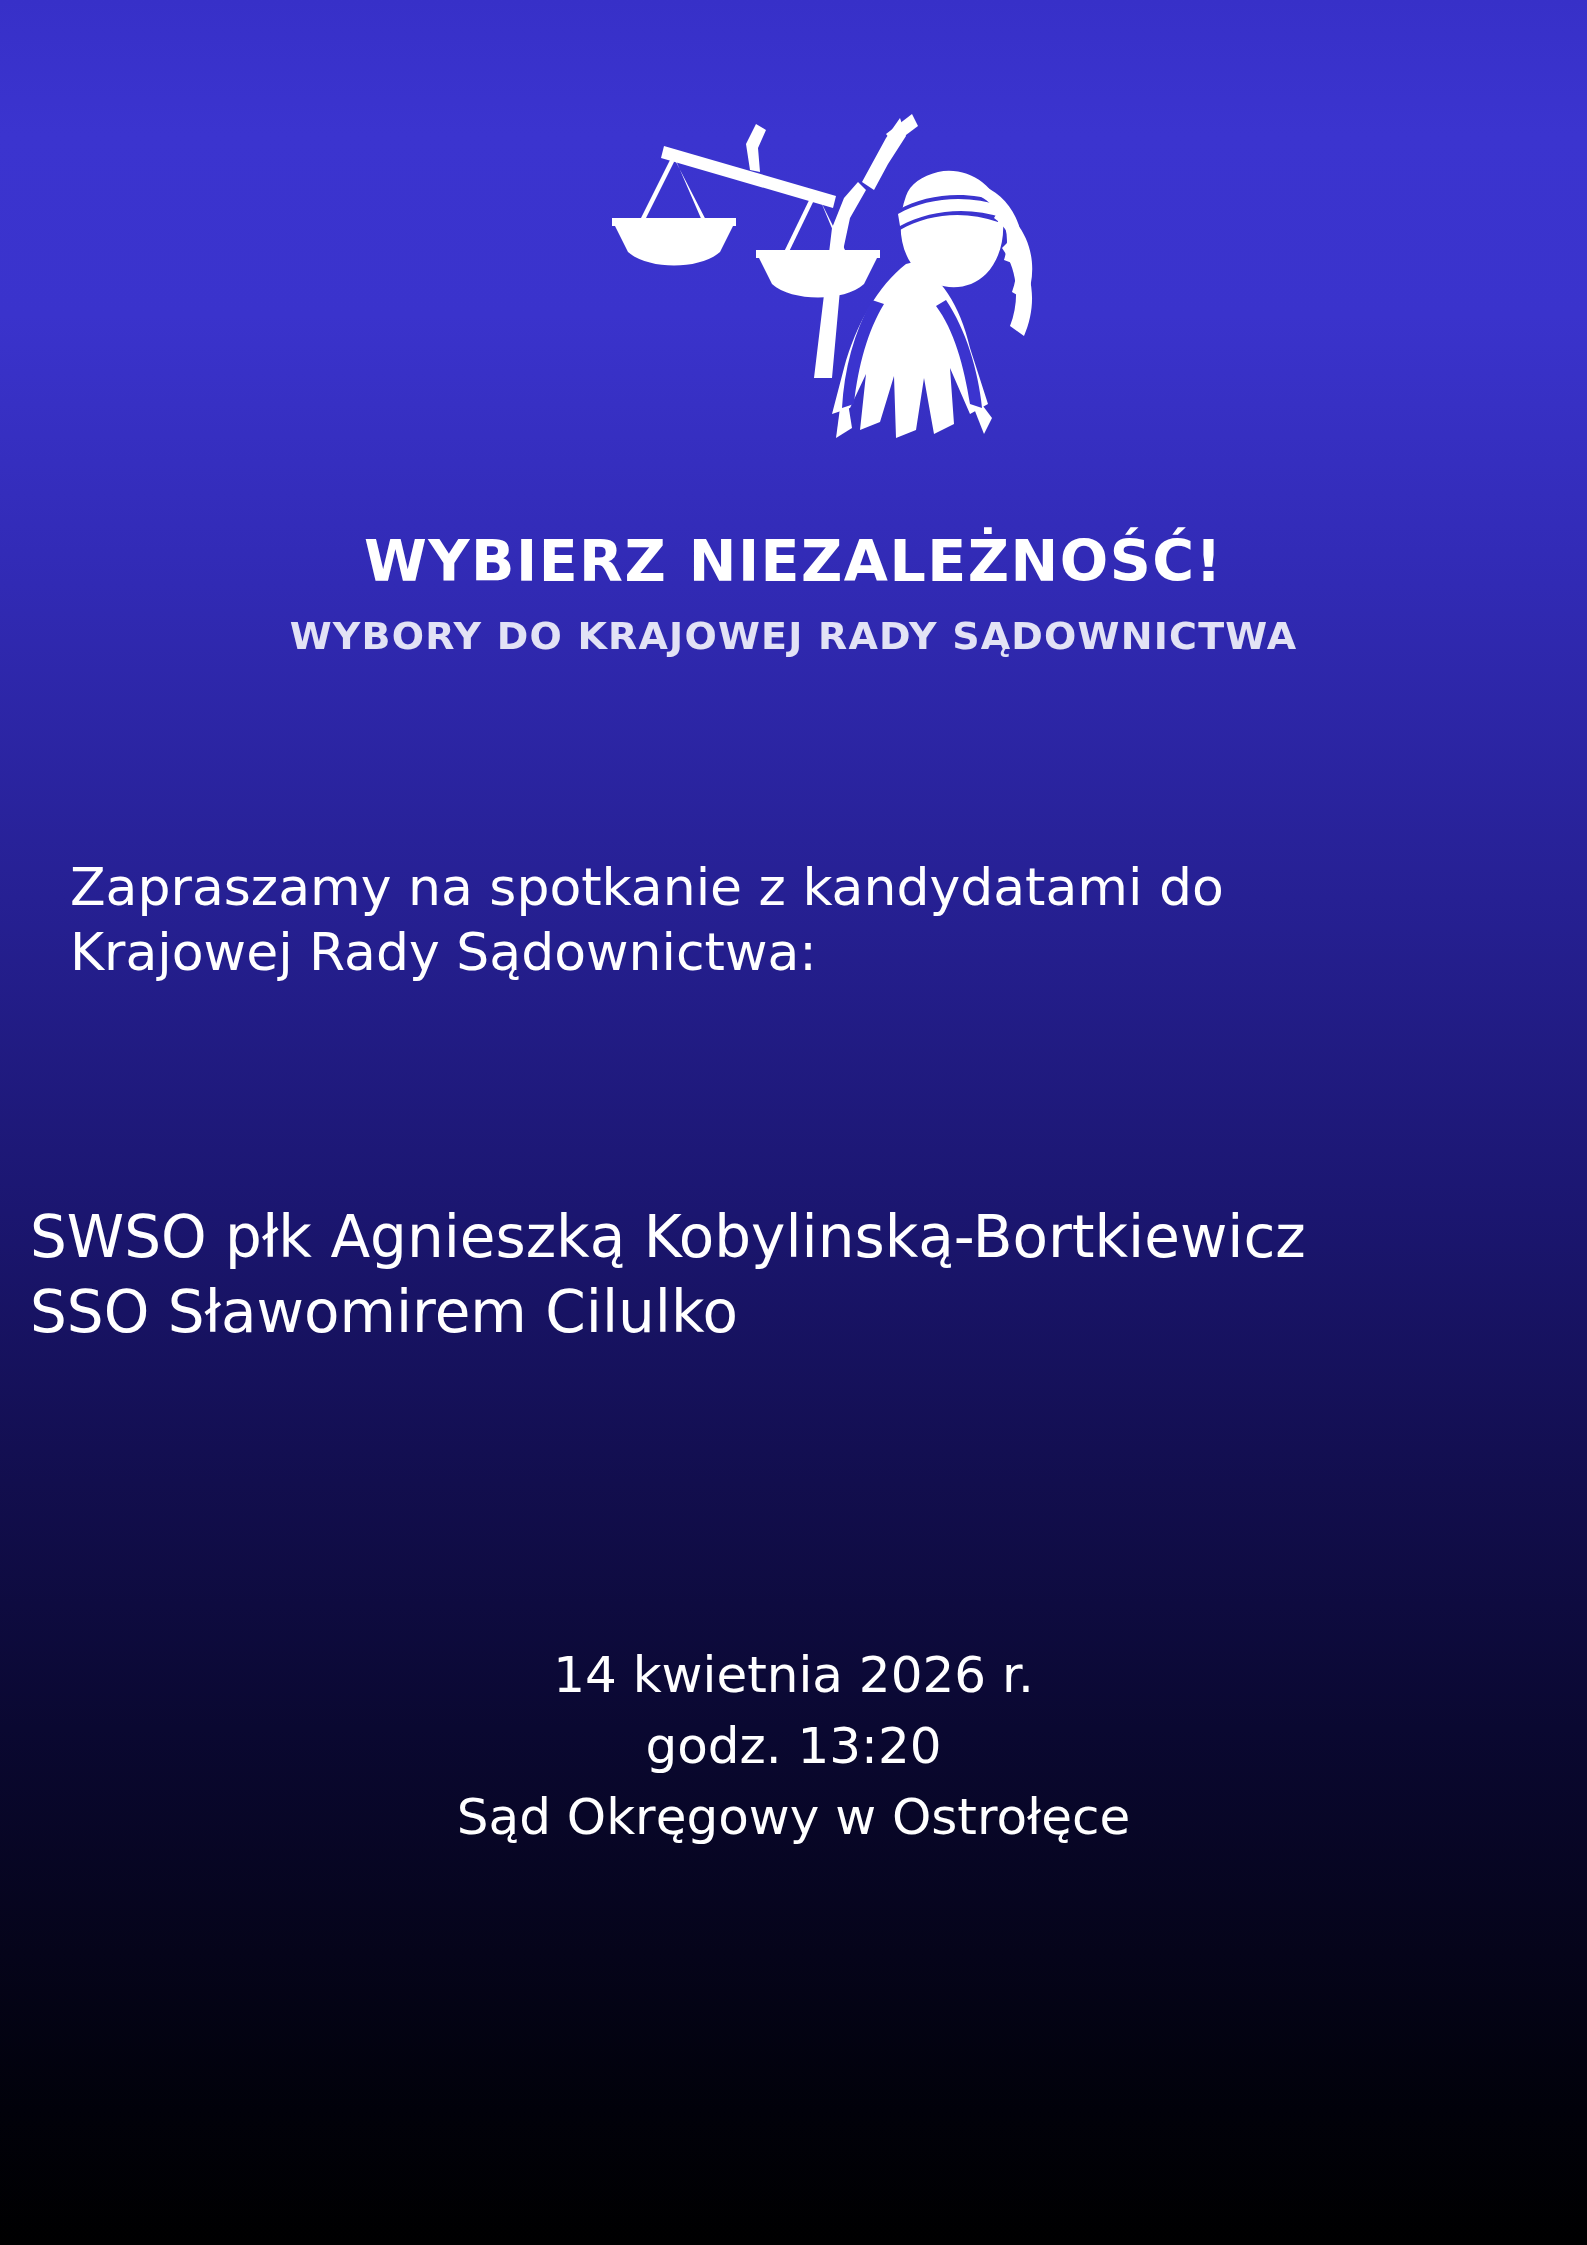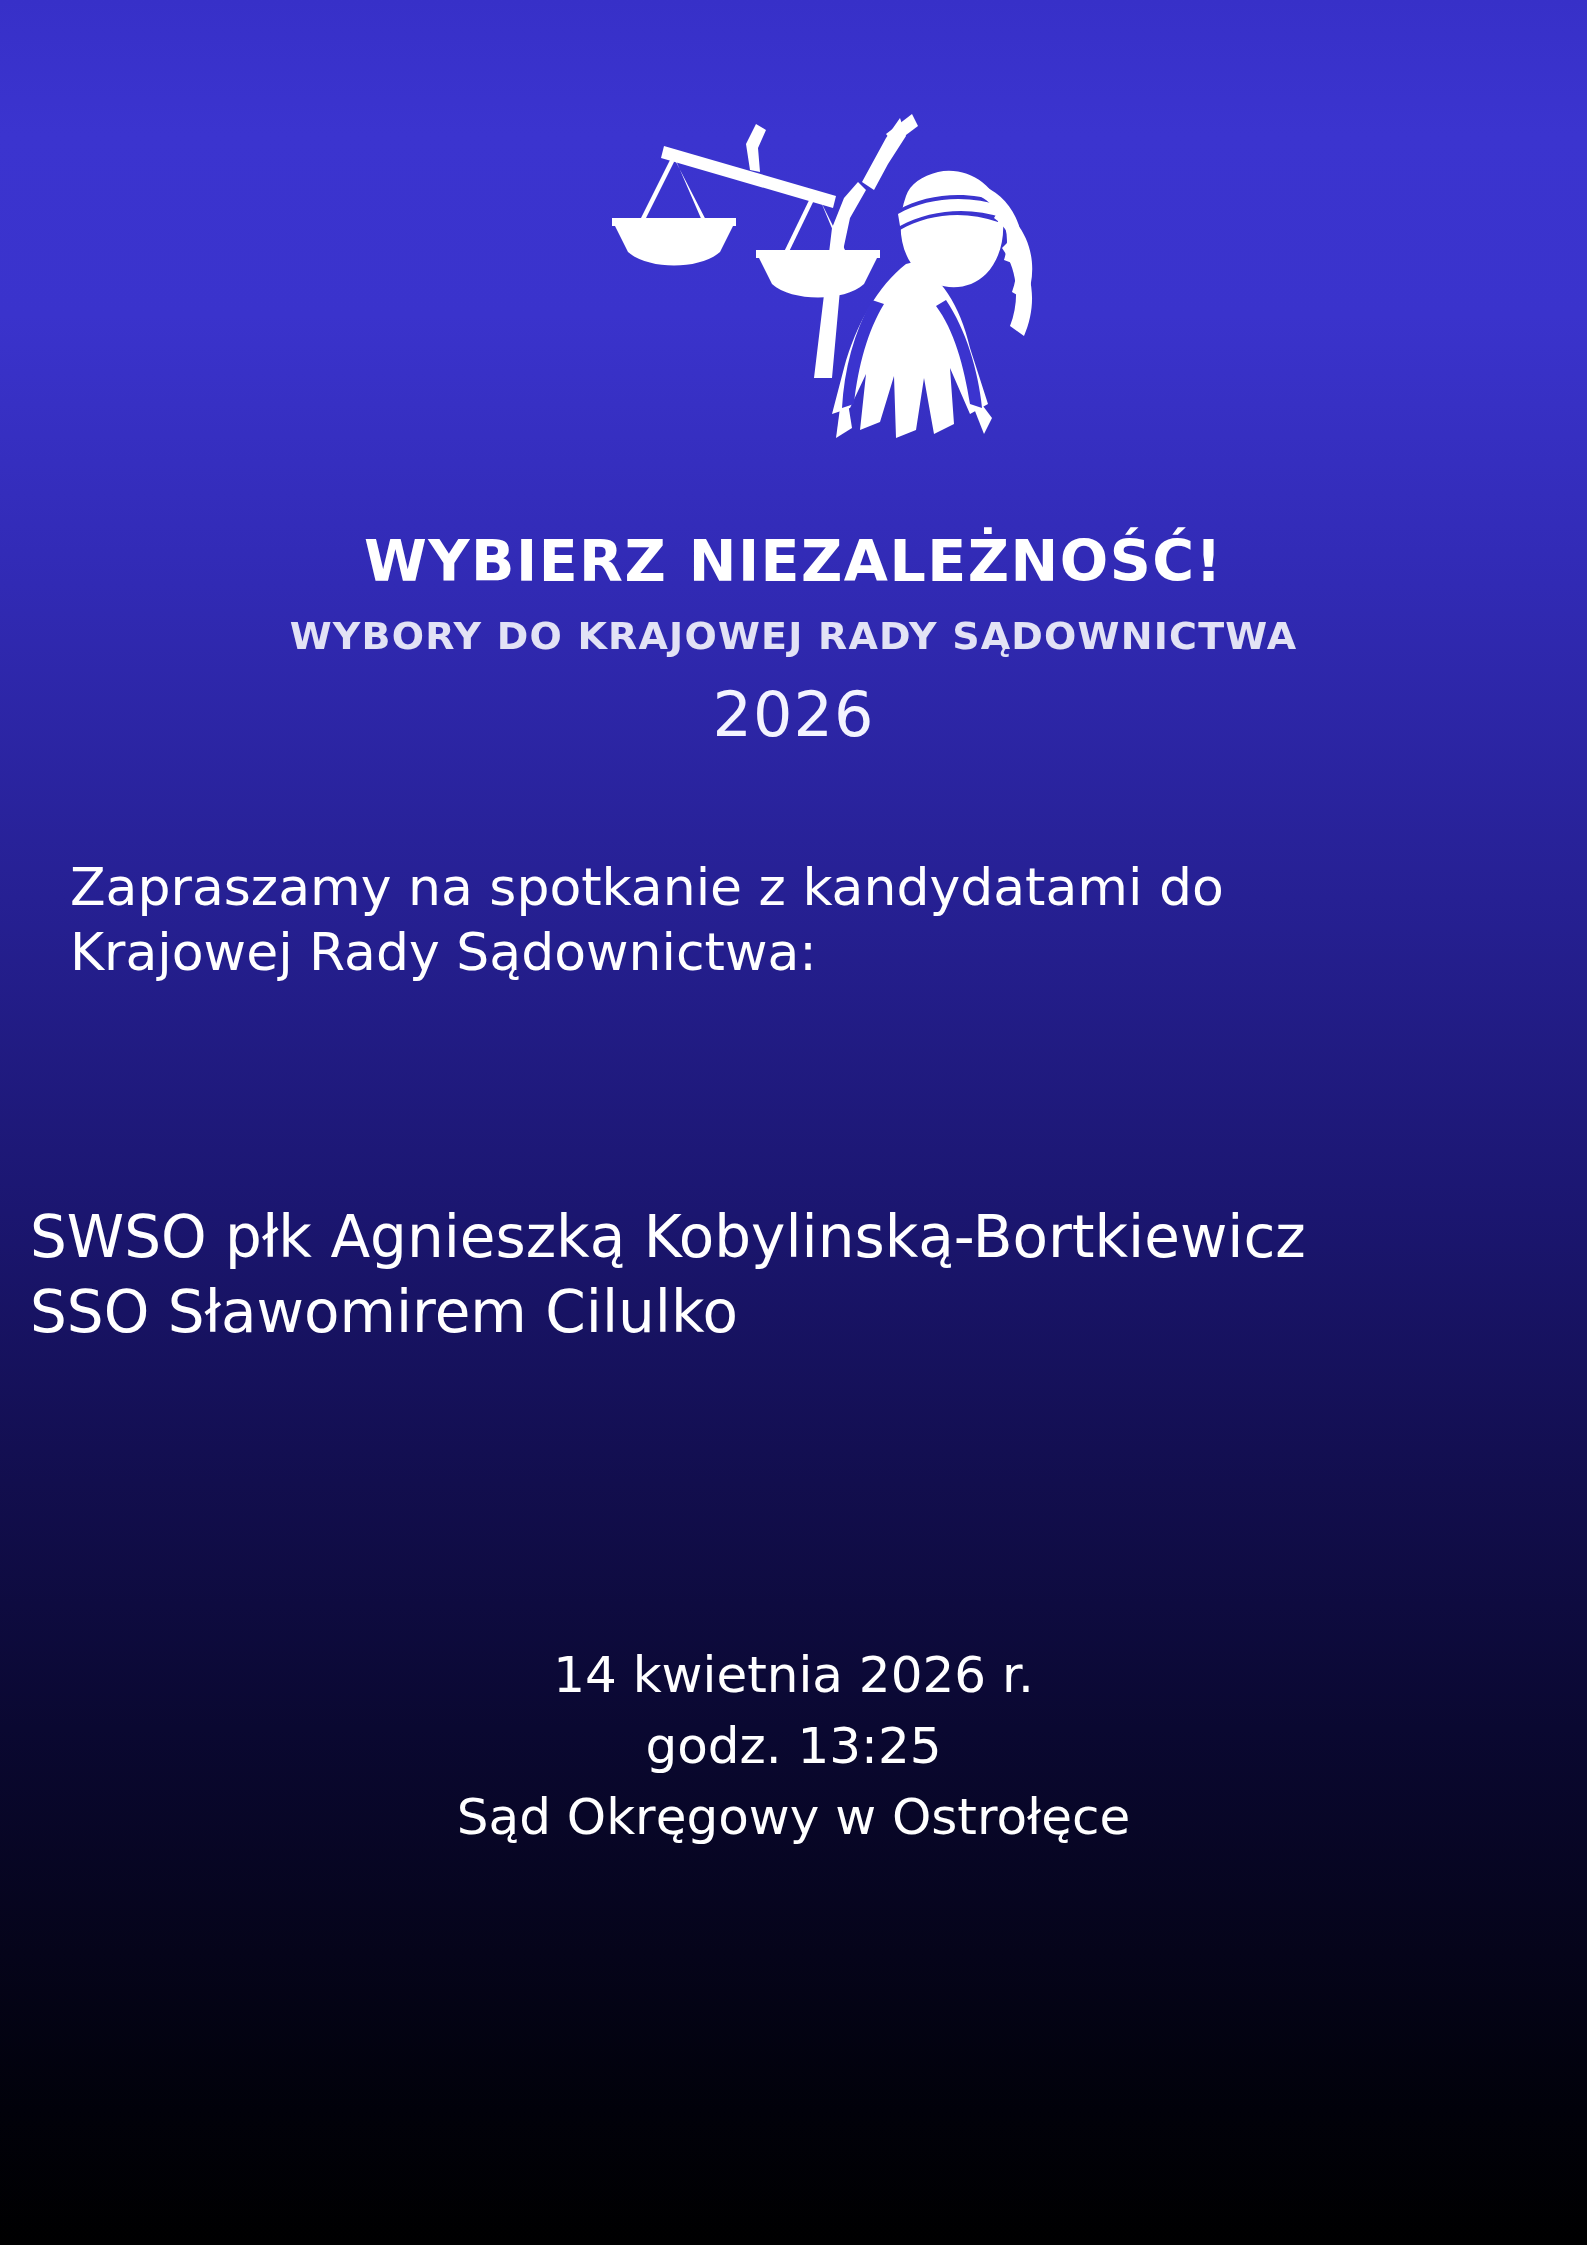--- a/index.html
+++ b/index.html
@@ -145,32 +145,31 @@
         <path d="M392 186 C364 208 342 246 330 290 L318 336 L336 330 L352 296 L346 352 L366 344 L380 298 L382 360 L402 352 L410 300 L420 356 L440 346 L436 290 L456 336 L474 326 L456 270 C446 226 426 198 400 184 Z"></path>
         <path d="M330 300 L322 360 L338 350 Z"></path>
         <path d="M448 300 L470 356 L478 340 Z"></path>
         <path d="M358 222 C340 254 330 292 328 330 L340 326 C344 288 354 252 370 226 Z" fill="#3b34cf"></path>
         <path d="M432 222 C452 252 464 292 468 330 L456 326 C450 288 440 252 422 228 Z" fill="#3b34cf"></path>
       </g>
     </svg>
 
     <div class="logo-title">WYBIERZ NIEZALEŻNOŚĆ!</div>
     <div class="logo-sub">WYBORY DO KRAJOWEJ RADY SĄDOWNICTWA</div>
-    <div class="logo-year">2026</div>
   </div>
 
   <div class="invite">
     <span class="line">Zapraszamy na spotkanie z kandydatami do</span>
     <span class="line">Krajowej Rady Sądownictwa:</span>
   </div>
 
   <div class="candidates">
     <span class="line">SWSO płk Agnieszką Kobylinską-Bortkiewicz</span>
     <span class="line">SSO Sławomirem Cilulko</span>
   </div>
 
   <div class="details">
     <span class="line">14 kwietnia 2026 r.</span>
-    <span class="line">godz. 13:25</span>
+    <span class="line">godz. 13:20</span>
     <span class="line">Sąd Okręgowy w Ostrołęce</span>
   </div>
 
 </div>
 
 </body></html>

